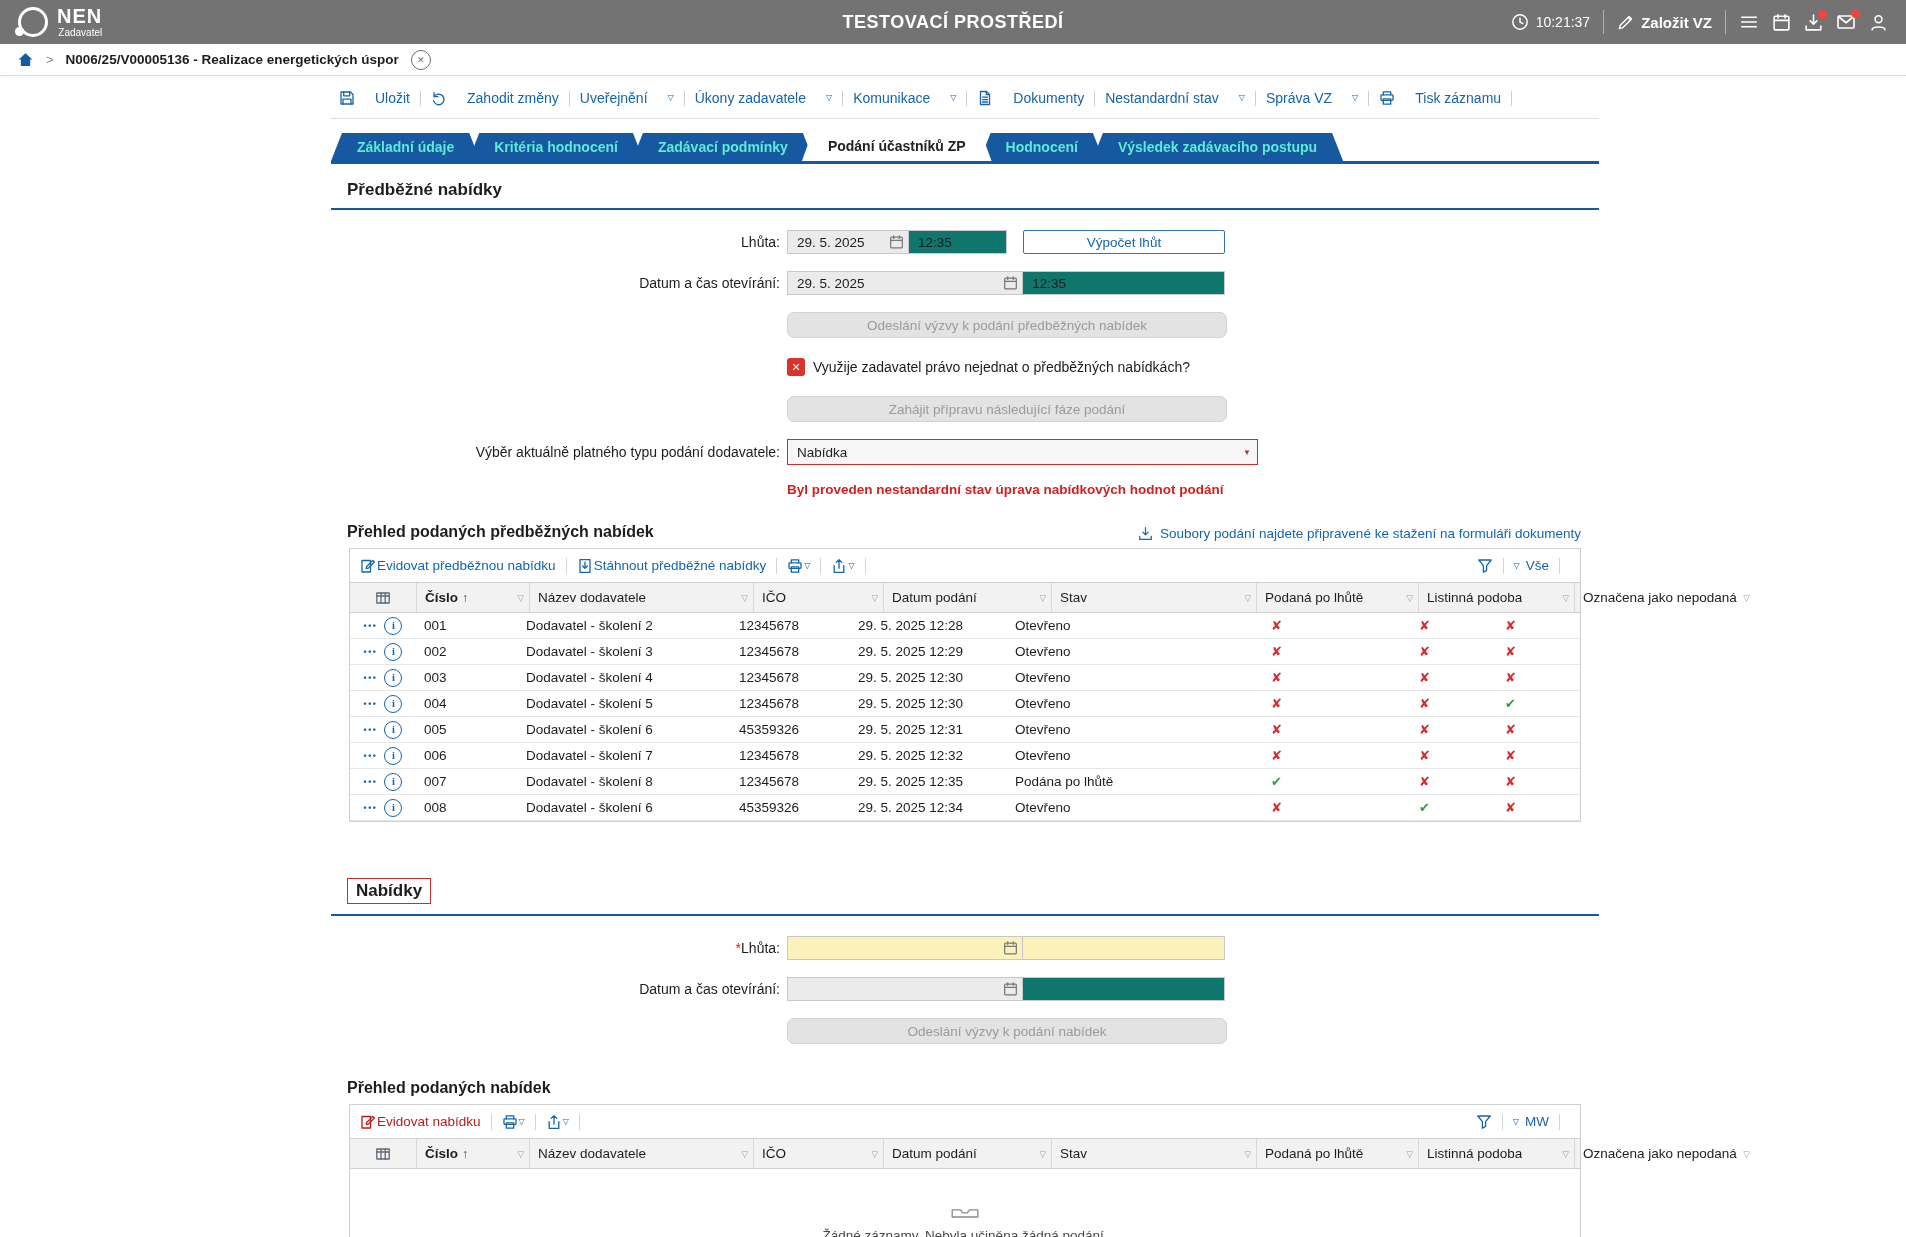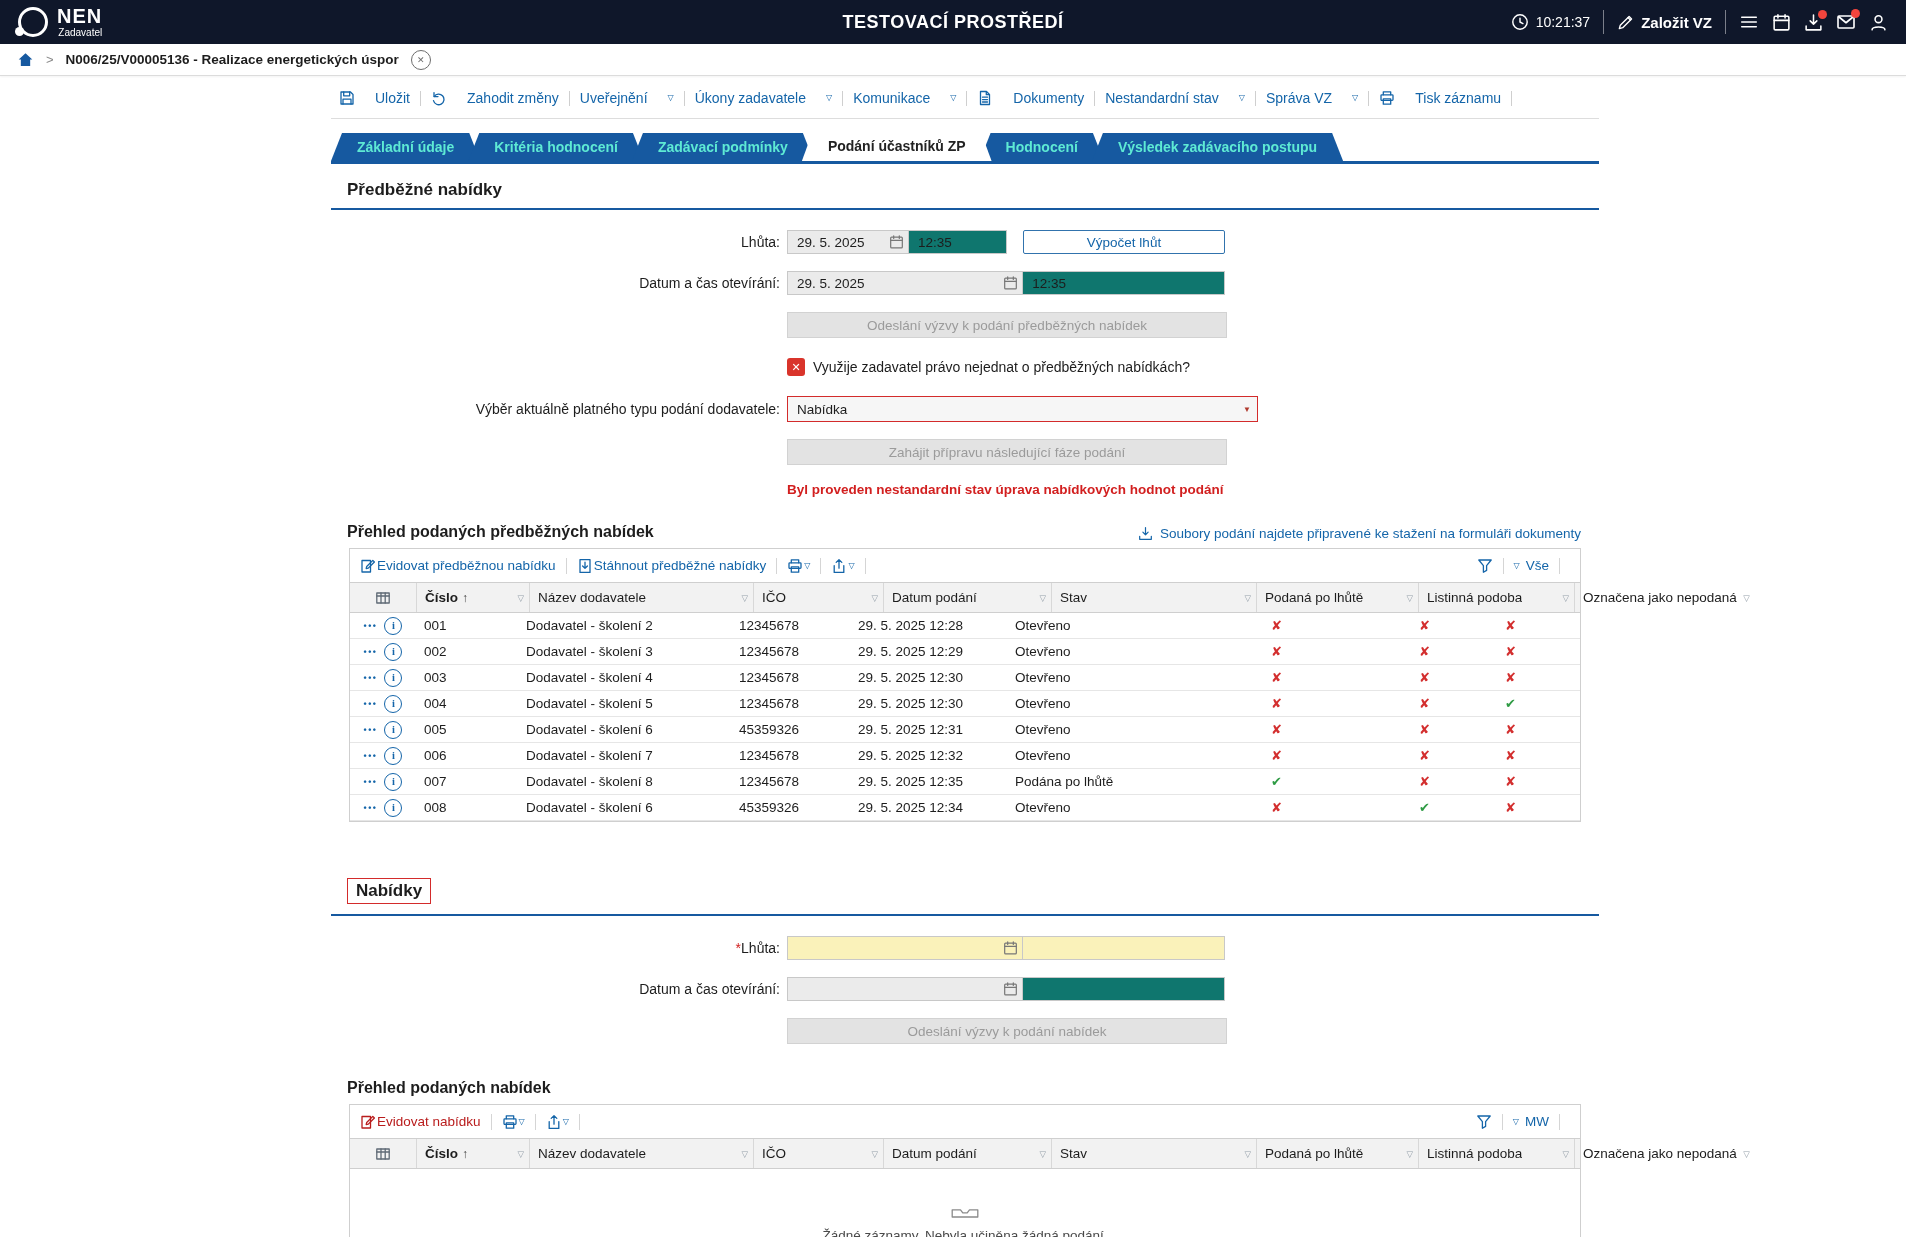--- a/index.html
+++ b/index.html
@@ -3,21 +3,21 @@
 <meta charset="utf-8">
 <style>
   html,body{margin:0;padding:0;width:1906px;height:1237px;overflow:hidden;background:#fff;
     font-family:"Liberation Sans","DejaVu Sans",sans-serif;color:#1d1d1d;}
   
   .ic{display:inline-flex;flex:none;line-height:0}
   .ic svg{width:100%;height:100%;fill:none;stroke:currentColor;stroke-width:1.3;stroke-linecap:round;stroke-linejoin:round}.i15{width:15px;height:15px}.i16{width:16px;height:16px}
   .i17{width:17px;height:17px}.i18{width:18px;height:18px}.i19{width:19px;height:19px}.i20{width:20px;height:20px}
 
   
-  .topbar{height:44px;background:#0f172a;display:flex;align-items:center;padding:0 18px;color:#fff;position:relative}
+  .topbar{height:44px;background:#737373;display:flex;align-items:center;padding:0 18px;color:#fff;position:relative}
   .brand{display:flex;align-items:center;gap:9px;cursor:pointer}
   .logo{width:24px;height:24px;border:3.5px solid #fff;border-radius:50%;position:relative;flex:none}
   .logo::after{content:"";position:absolute;left:-6px;bottom:-2px;width:9px;height:9px;background:#fff;border-radius:50%}
   .brand-text{display:flex;flex-direction:column;line-height:1}
   .brand-name{font-size:20px;font-weight:bold;letter-spacing:1px}
   .brand-sub{font-size:10px;margin-top:2px;align-self:flex-end}
   .env-title{position:absolute;left:50%;transform:translateX(-50%);font-size:18px;font-weight:bold;letter-spacing:.5px;white-space:nowrap}
   .top-right{margin-left:auto;display:flex;align-items:center;gap:13px}
   .top-item{display:inline-flex;align-items:center;gap:7px;font-size:14px;white-space:nowrap}
   .top-item.bold{font-weight:bold;font-size:15px;cursor:pointer}
@@ -65,21 +65,21 @@
   .dt-lg{width:438px}
   .dt-date{flex:1.1;position:relative;background:#ebebeb;border:1px solid #c8c8c8;display:flex;align-items:center;
     padding:0 24px 0 9px;font-size:13.5px;cursor:default}
   .dt-time{flex:1;background:#0f766e;border:1px solid #c8c8c8;border-left:none;display:flex;align-items:center;
     padding:0 9px;font-size:13.5px;cursor:default}
   .yellow .dt-date,.yellow .dt-time{background:#faf2ba}
   .cal{position:absolute;right:4px;top:50%;transform:translateY(-50%);width:15px;height:15px;color:#777}
   .btn-outline{width:202px;height:24px;margin-left:16px;background:#fff;border:1px solid #3173ad;color:#1465a9;
     font-size:13.5px;border-radius:2px;font-family:inherit;cursor:pointer}
   .btn-gray{width:438px;height:24px;background:#e3e3e3;border:1px solid #d2d2d2;color:#9b9b9b;font-size:13.5px;
-    border-radius:0;display:flex;align-items:center;justify-content:center}
+    border-radius:7px;display:flex;align-items:center;justify-content:center}
   .q-icon{width:18px;height:18px;background:#d9342b;border-radius:3px;color:#fff;font-size:11px;font-weight:bold;
     display:inline-flex;align-items:center;justify-content:center;margin-right:8px;flex:none}
   .q-text{font-size:14px}
   .sel{width:438px;height:24px;border:1px solid #d32b2b;background:#f6f6f6;display:flex;align-items:center;
     padding:0 22px 0 9px;position:relative;font-size:13.5px;cursor:pointer}
   .sel-chev{position:absolute;right:6px;top:50%;transform:translateY(-50%);font-size:8px;color:#b03a2e}
   .warning{padding-left:456px;color:#d21f1f;font-weight:bold;font-size:13.5px}
 
   
   .tbl-head-row{display:flex;align-items:flex-end;justify-content:space-between;padding:26px 18px 7px 16px}
@@ -332,33 +332,33 @@
 
     <div class="frow">
       <div class="flabel"></div>
       <div class="ffield">
         <span class="q-icon">✕</span>
         <span class="q-text">Využije zadavatel právo nejednat o předběžných nabídkách?</span>
       </div>
     </div>
 
     <div class="frow">
+      <div class="flabel"></div>
+      <div class="ffield">
+        <div class="btn-gray">Zahájit přípravu následující fáze podání</div>
+      </div>
+    </div>
+
+    <div class="frow">
       <div class="flabel">Výběr aktuálně platného typu podání dodavatele:</div>
       <div class="ffield">
         <div class="sel">
           <span>Nabídka</span>
           <span class="sel-chev">▼</span>
         </div>
-      </div>
-    </div>
-
-    <div class="frow">
-      <div class="flabel"></div>
-      <div class="ffield">
-        <div class="btn-gray">Zahájit přípravu následující fáze podání</div>
       </div>
     </div>
 
     <div class="warning">Byl proveden nestandardní stav úprava nabídkových hodnot podání</div>
   </div>
 
   <div class="tbl-head-row">
     <span class="tbl-title">Přehled podaných předběžných nabídek</span>
     <span class="files-link">
       <span class="ic i15">

